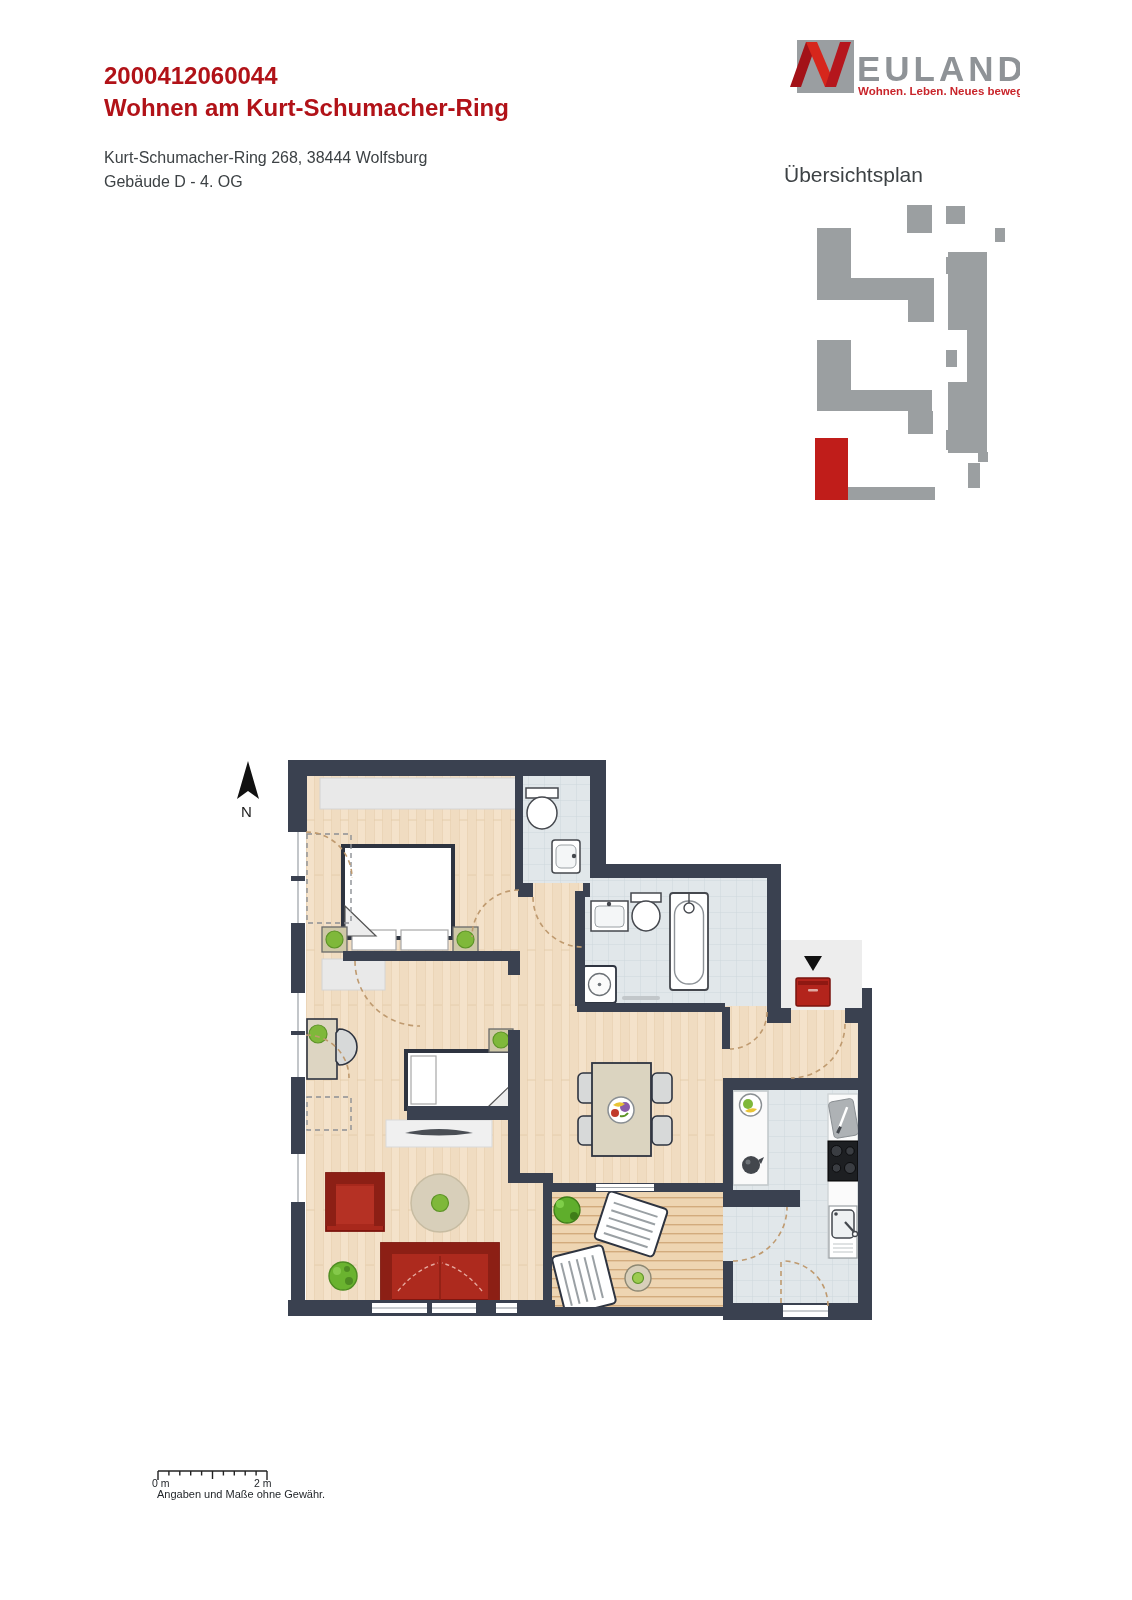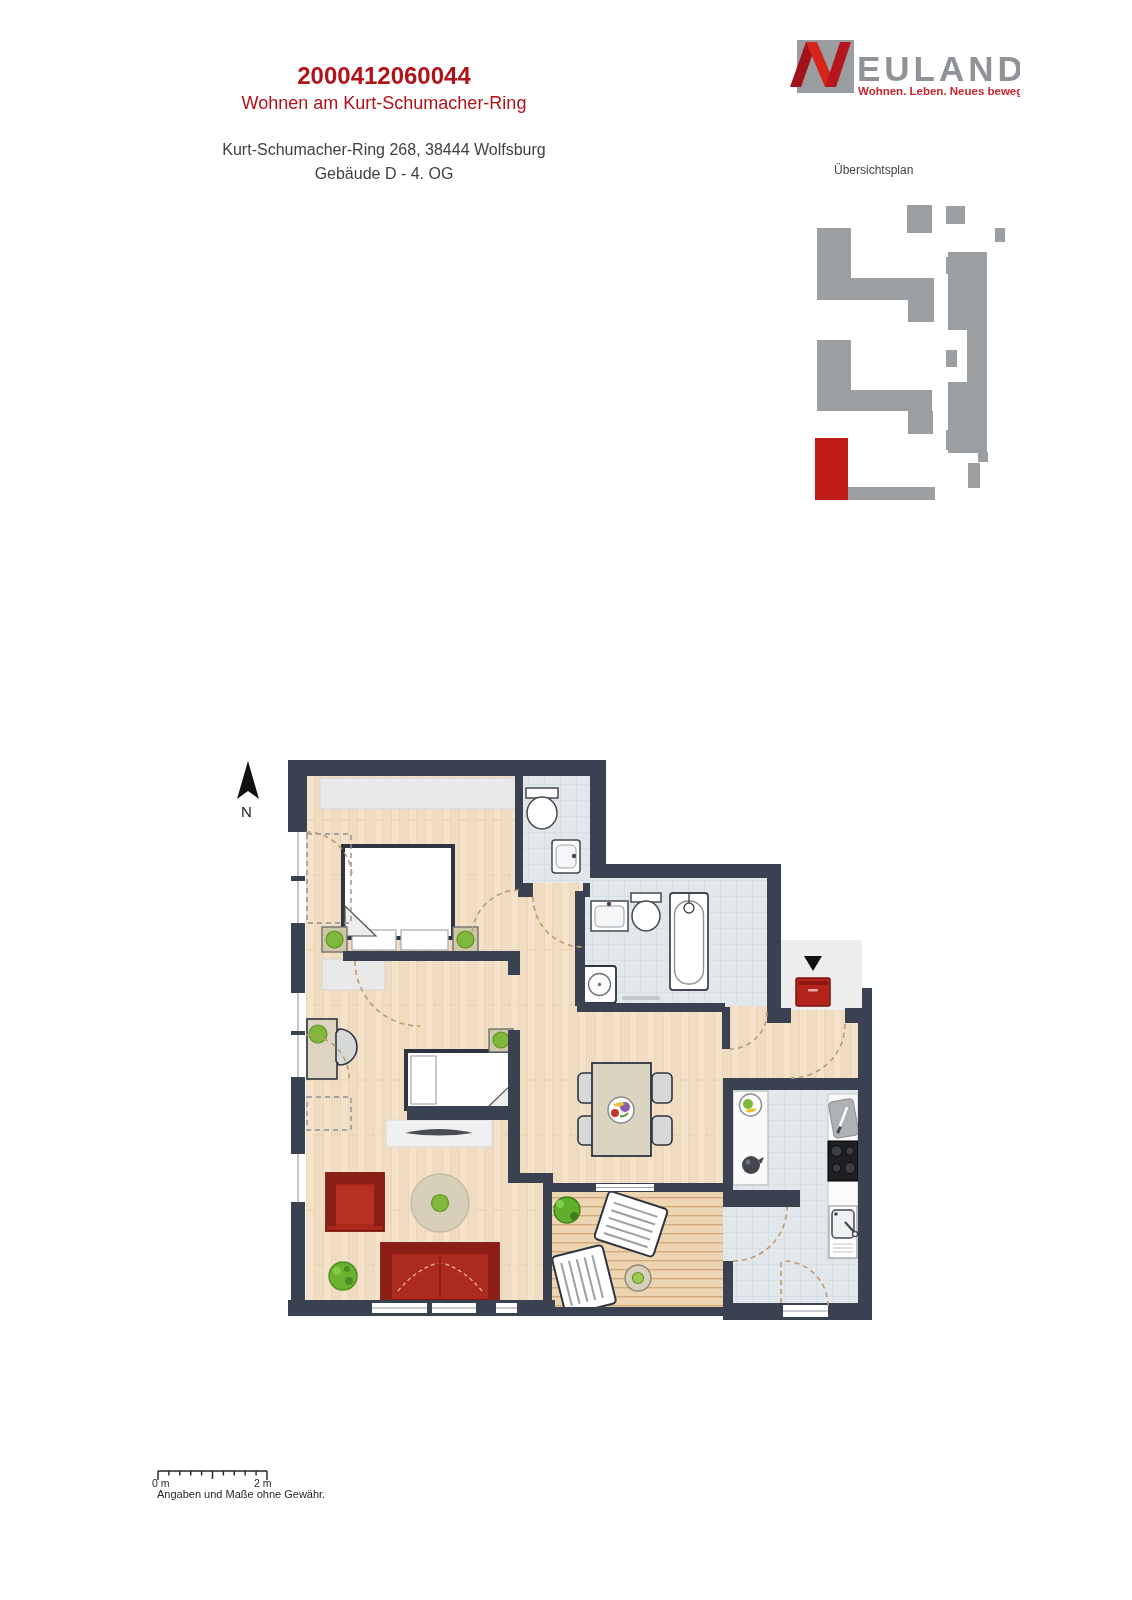--- a/index.html
+++ b/index.html
@@ -7,25 +7,25 @@
     --logo-gray:#9a9ea1; --logo-text-gray:#8f9397; --logo-red:#cc2127;
     --tagline-red:#c9252b; --site-gray:#9b9fa1; --site-red:#c01d1a;
     --dash:#bf9a6f; --outside:#ededed;
   }
   html,body{margin:0;padding:0;}
   body{
     width:1132px;height:1600px;position:relative;background:#ffffff;
     font-family:"Liberation Sans", sans-serif;overflow:hidden;
   }
   .abs{position:absolute;}
-  .header{left:104px;top:60px;width:560px;text-align:center;}
+  .header{left:104px;top:60px;width:560px;}
   .doc-id{font-size:24px;font-weight:bold;color:var(--brand-red);line-height:1.32;}
-  .doc-title{font-size:18px;font-weight:normal;color:var(--brand-red);line-height:1.32;}
+  .doc-title{font-size:24px;font-weight:bold;color:var(--brand-red);line-height:1.32;}
   .doc-sub{margin-top:23px;font-size:16px;color:var(--text-dark);line-height:1.45;}
-  .overview-label{left:834px;top:163px;font-size:12px;color:var(--text-dark);}
+  .overview-label{left:784px;top:163px;font-size:21px;color:var(--text-dark);}
   .footer-disclaimer{left:157px;top:1487px;width:600px;font-size:11px;color:#23272b;line-height:1.4;}
   svg text{font-family:"Liberation Sans", sans-serif;}
   .wall{fill:var(--wall);}
   .dash{fill:none;stroke:var(--dash);stroke-width:1.6;stroke-dasharray:5 4;}
   .dashrect{fill:none;stroke:#8c8f94;stroke-width:1.4;stroke-dasharray:5 4;}
   .furn{stroke:#2e3440;stroke-width:1.8;}
   .sitegray{fill:var(--site-gray);}
   .sitered{fill:var(--site-red);}
   .winline{stroke:#9aa0a6;stroke-width:1.2;}
 </style>

